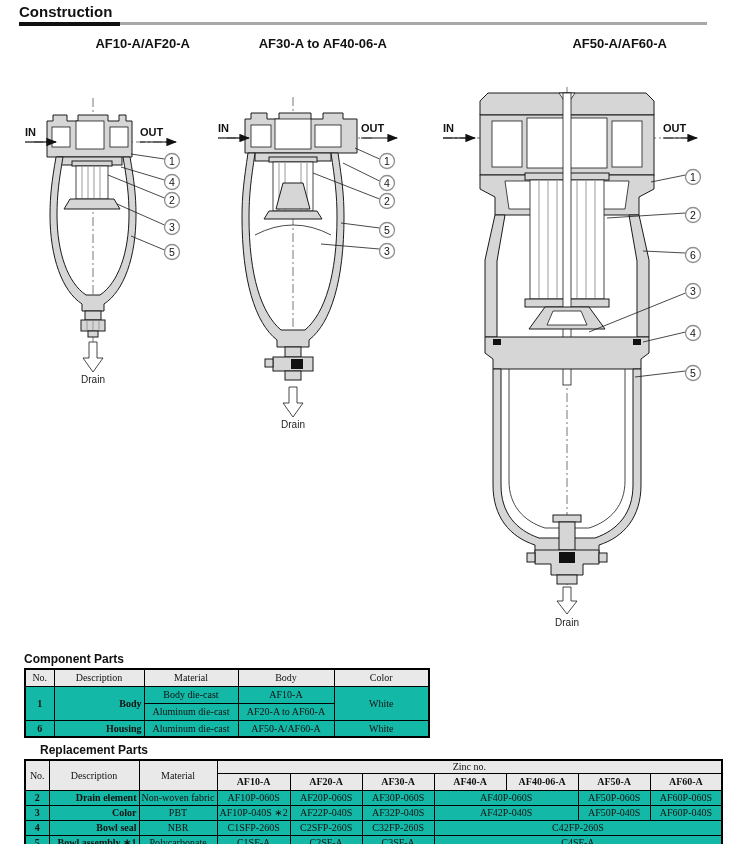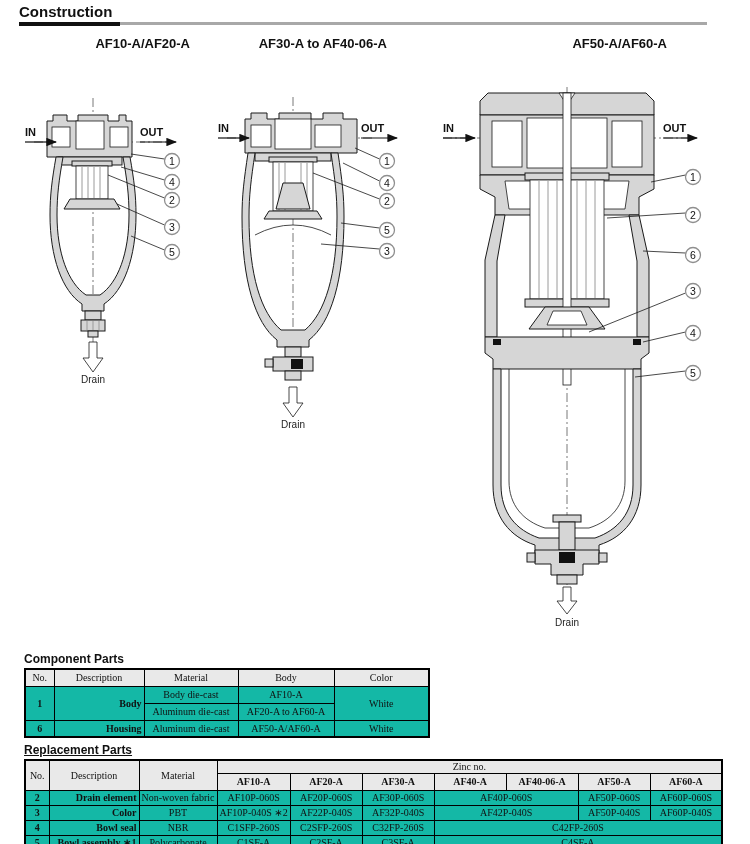--- a/index.html
+++ b/index.html
@@ -29,21 +29,21 @@
   .dashdot{stroke:#555;stroke-width:0.8;fill:none;stroke-dasharray:9 3 2 3;}
   .leader{stroke:#1a1a1a;stroke-width:0.8;fill:none;}
   .callout-c{fill:#ffffff;stroke:#8f8f8f;stroke-width:1.3;}
   .callout-t{font-size:10.5px;fill:#111;text-anchor:middle;}
   .flow-t{font-size:11px;font-weight:bold;fill:#111;}
   .drain-t{font-size:10px;fill:#222;text-anchor:middle;}
   .flow-line{stroke:#111;stroke-width:1.2;fill:none;}
   
   .tbl-title{position:absolute;font-size:12px;font-weight:bold;}
   #cp-title{left:24px;top:652px;}
-  #rp-title{left:24px;top:743px;text-decoration:underline;}
+  #rp-title{left:40px;top:743px;}
   table{position:absolute;border-collapse:collapse;table-layout:fixed;border:2px solid #000;background:#14b8a6;font-family:Liberation Serif, serif;}
   #cp-table{left:24px;top:668px;}
   #rp-table{left:24px;top:759px;}
   th,td{border:1px solid #000;padding:0 2px;font-size:10px;font-weight:normal;
         text-align:center;vertical-align:middle;overflow:hidden;white-space:nowrap;}
   th{background:#e9e9e9;}
   .desc{font-weight:bold;text-align:right;padding-left:4px;}
   .num{font-weight:bold;}
   .model-h{font-weight:bold;}
   #cp-table tr{height:17px;}

